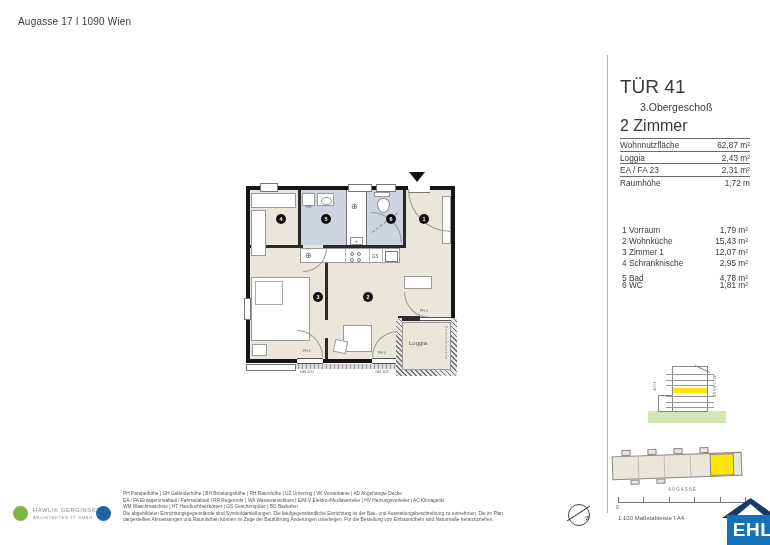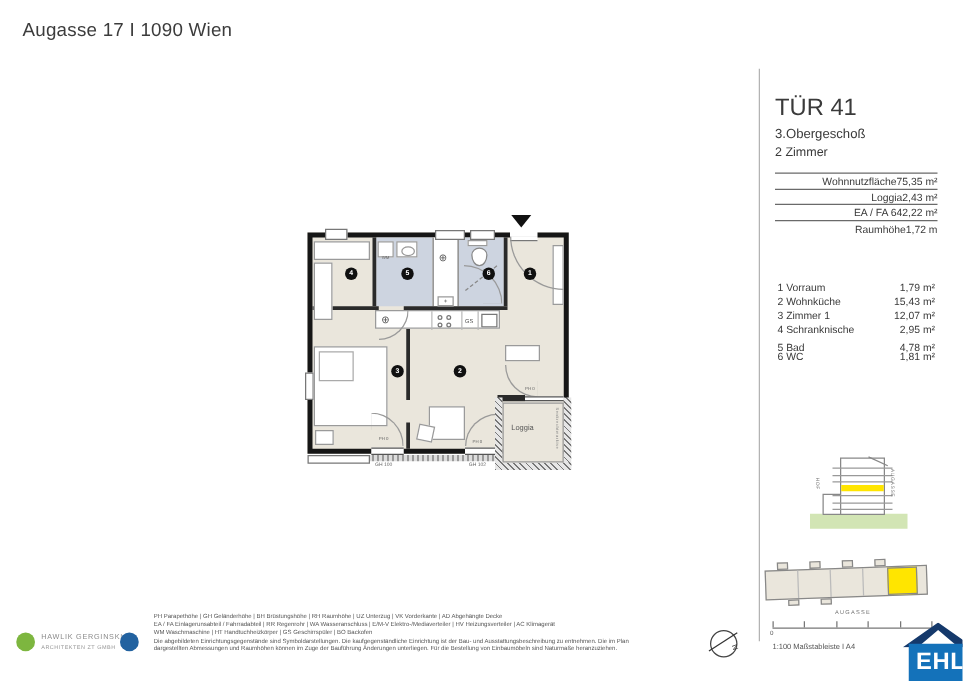--- a/index.html
+++ b/index.html
@@ -1,26 +1,26 @@
 <!DOCTYPE html>
 <html><head>
 <meta charset="utf-8">
 <style>
   html,body{margin:0;padding:0;width:770px;height:545px;background:#fff;overflow:hidden;
     font-family:"Liberation Sans", sans-serif;position:relative;}
   .abs{position:absolute;}
   
-  .address{left:18px;top:16px;font-size:15px;color:#3c3c3c;letter-spacing:.2px;}
+  .address{left:18px;top:16px;font-size:10px;color:#3c3c3c;letter-spacing:.2px;}
   .divider{left:607px;top:55px;width:1px;height:458px;background:#b3b3b3;}
   
   .unit-title{left:620px;top:76px;font-size:19px;color:#3a3a3a;}
-  .unit-floor{left:620px;top:101px;font-size:10.5px;color:#3a3a3a;}
-  .unit-count{left:620px;top:117px;font-size:10px;color:#3a3a3a;}
+  .unit-floor{left:640px;top:101px;font-size:10.5px;color:#3a3a3a;}
+  .unit-count{left:620px;top:117px;font-size:16px;color:#3a3a3a;}
   .mrow{left:620px;width:130px;height:12.6px;font-size:8.3px;color:#3a3a3a;border-top:1px solid #6a6a6a;
-    display:flex;justify-content:flex-end;align-items:center;}
+    display:flex;justify-content:space-between;align-items:center;}
   .rrow{left:622px;width:126px;height:11px;font-size:8.3px;color:#3a3a3a;
     display:flex;justify-content:space-between;align-items:center;}
   
   .apartment{left:246px;top:186px;width:209px;height:177px;box-sizing:border-box;
     background:#EAE6DC;border:4px solid #161616;}
   .wet{background:#CDD4E0;}
   .shaft{background:#fff;border-left:1px solid #777;border-right:1px solid #777;box-sizing:border-box;}
   .iwall{background:#2a2a2a;}
   .furn{background:#fff;border:1px solid #9a9a9a;box-sizing:border-box;}
   .thin{border:1px solid #777;background:#fff;box-sizing:border-box;}
@@ -159,29 +159,29 @@
   <div class="abs circle-num" style="left:386px;top:214px;">6</div>
 </div>
 
 <div>
   <div class="abs unit-title">TÜR 41</div>
   <div class="abs unit-floor">3.Obergeschoß</div>
   <div class="abs unit-count">2 Zimmer</div>
 
   <div class="abs mrow" style="top:138px;">
     <span>Wohnnutzfläche</span>
-    <span>75,35 m²</span>
+    <span>62,87 m²</span>
     </div>
   <div class="abs mrow" style="top:150.6px;">
     <span>Loggia</span>
     <span>2,43 m²</span>
     </div>
   <div class="abs mrow" style="top:163.2px;">
-    <span>EA / FA 64</span>
-    <span>2,22 m²</span>
+    <span>EA / FA 23</span>
+    <span>2,31 m²</span>
     </div>
   <div class="abs mrow" style="top:175.8px;">
     <span>Raumhöhe</span>
     <span>1,72 m</span>
     </div>
 
   <div class="abs rrow" style="top:224px;">
     <span>1 Vorraum</span>
     <span>1,79 m²</span>
     </div>

